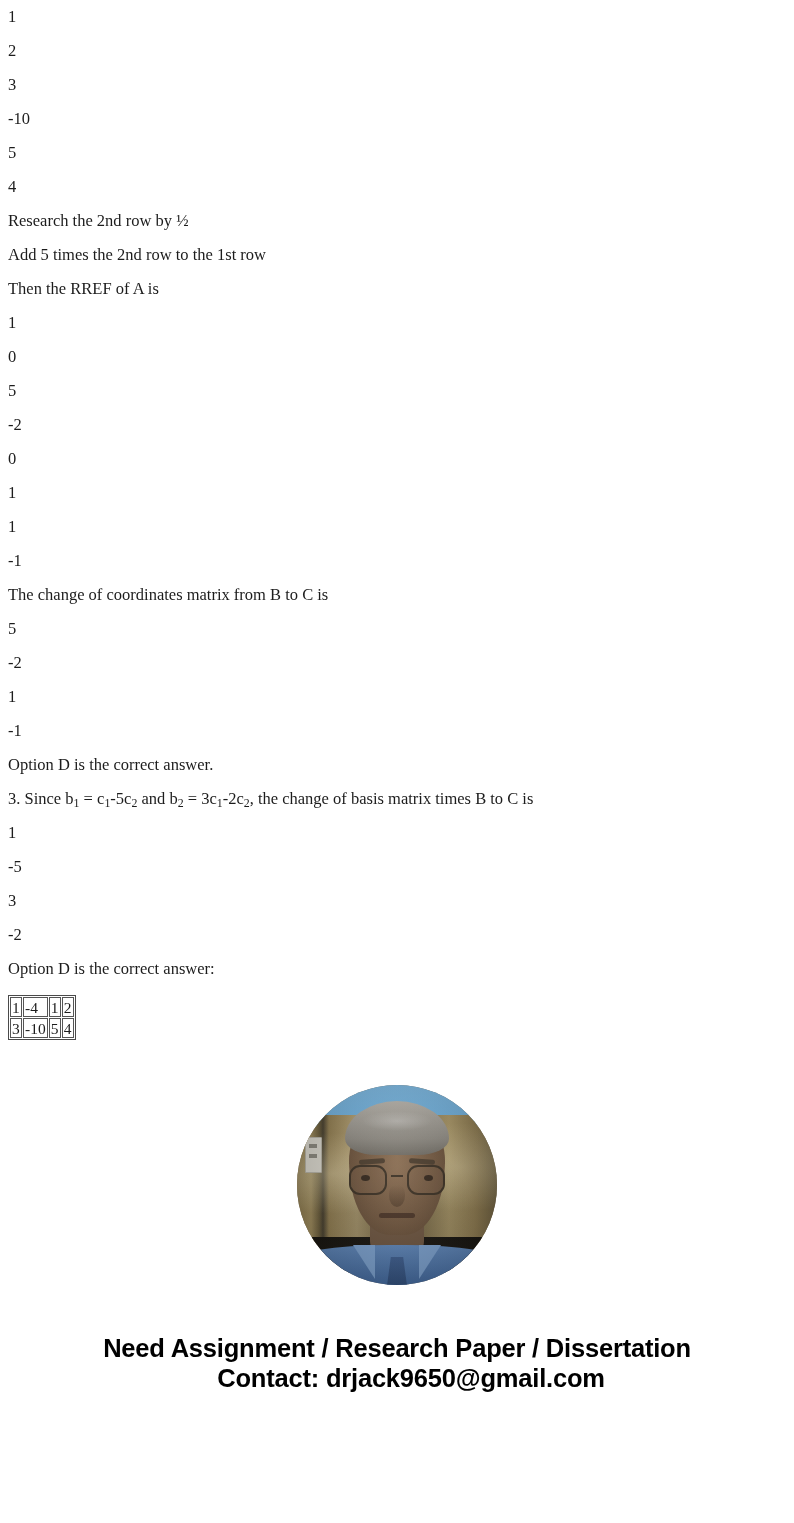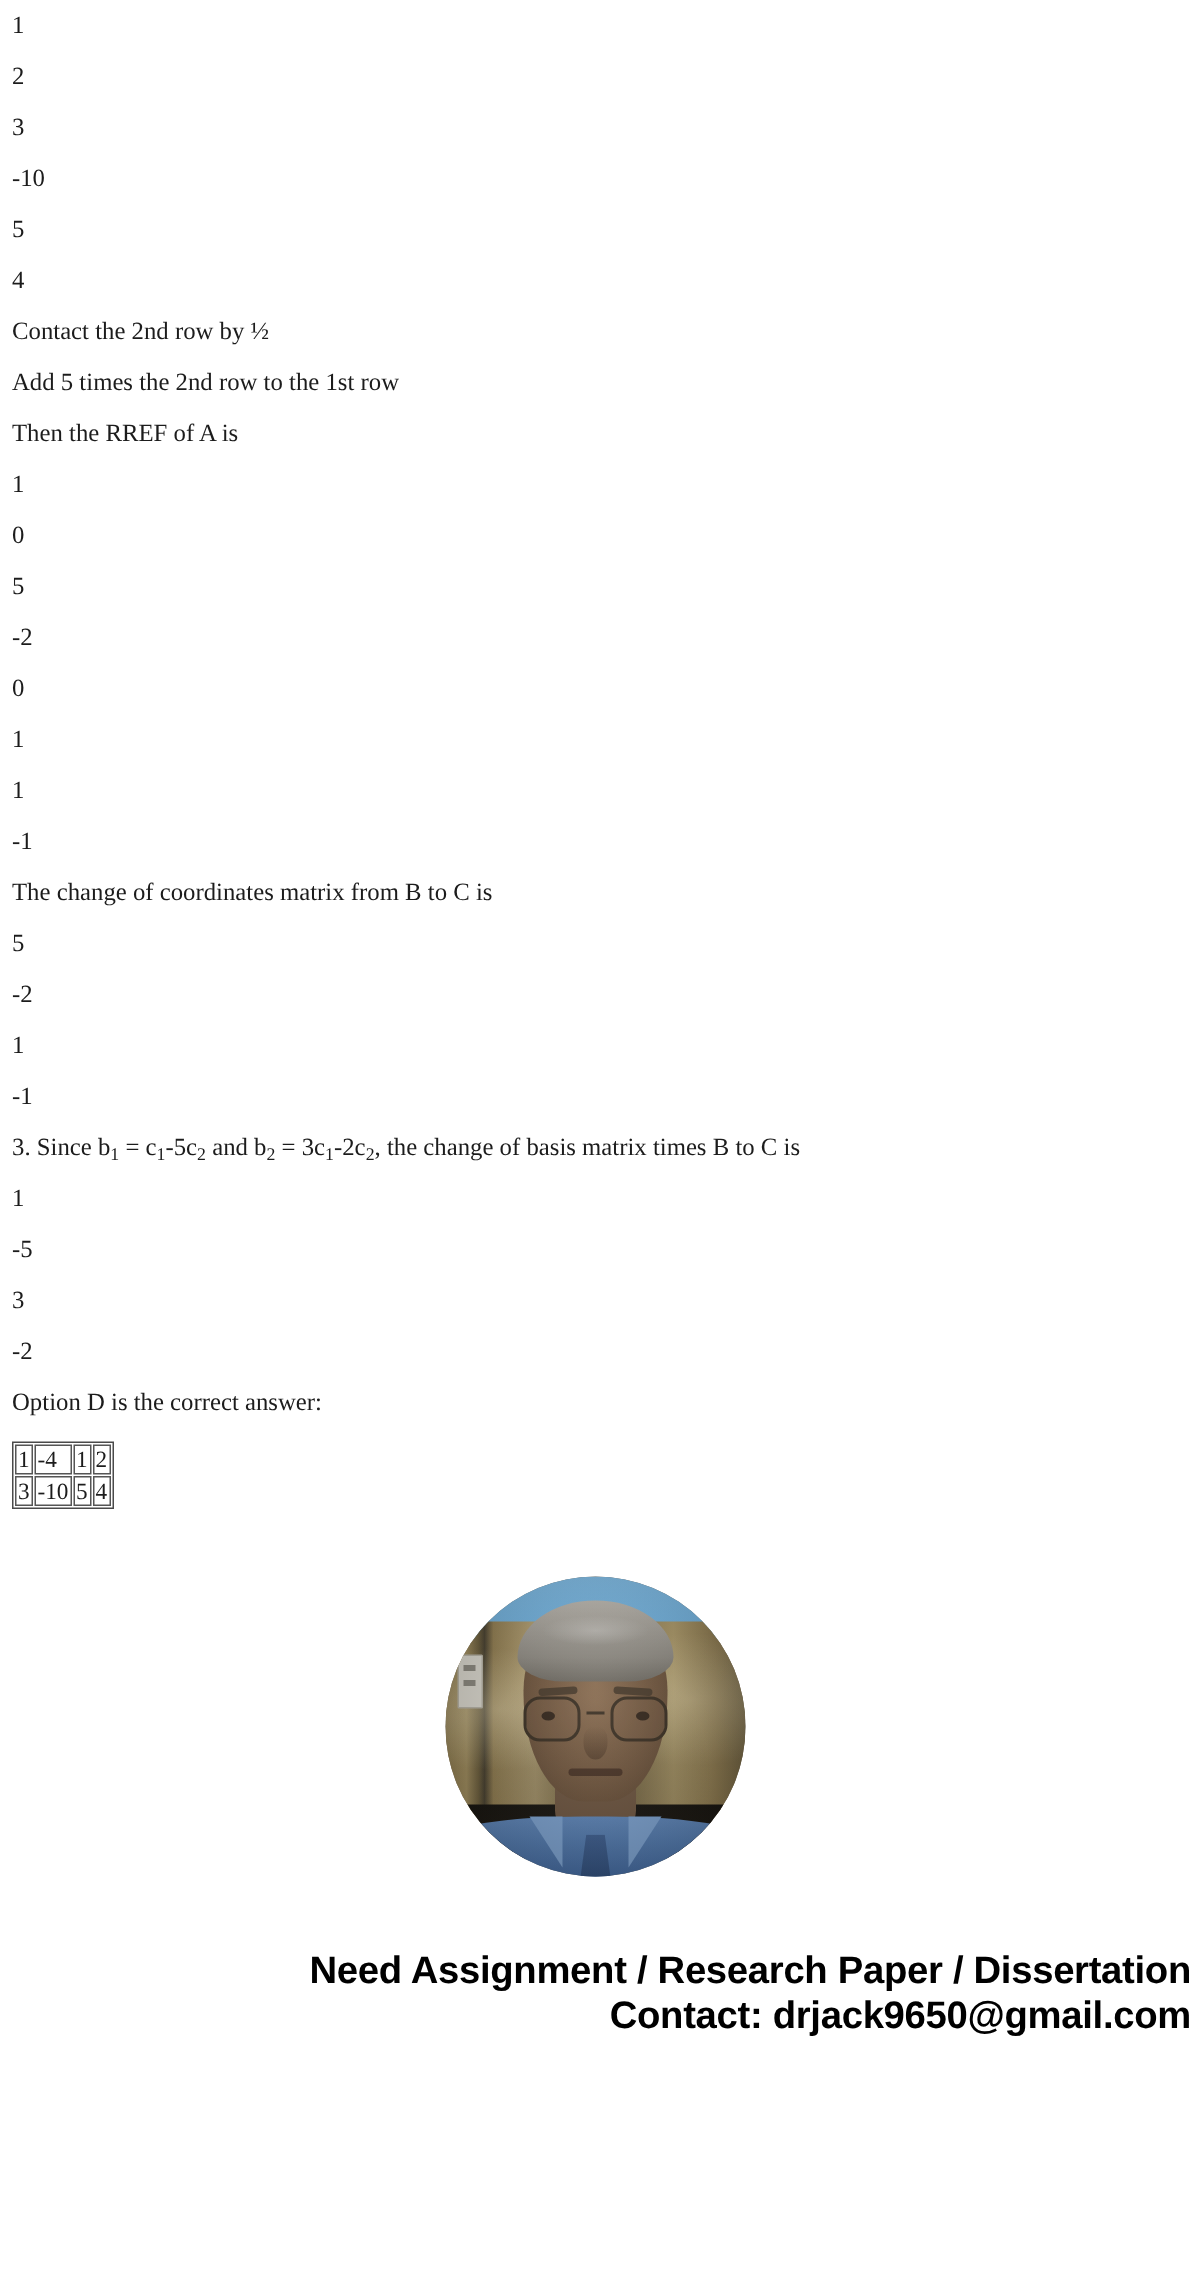--- a/index.html
+++ b/index.html
@@ -215,21 +215,21 @@
   
   .av-shade {
     position:absolute; left:0; top:0; width:200px; height:200px;
     background: radial-gradient(ellipse at 50% 42%, rgba(255,255,255,.07), rgba(0,0,0,.22) 85%);
     pointer-events:none;
   }
 
   
   .promo {
     width: 794px;
-    text-align: right;
+    text-align: center;
     font-family: "Liberation Sans", "DejaVu Sans", sans-serif;
     font-weight: bold;
     color: #000000;
     font-size: 25.5px;
     line-height: 30px;
     margin-top: 48px;
     letter-spacing: -0.2px;
   }
   .promo .l1 { display:block; }
   .promo .l2 { display:block; }
@@ -240,40 +240,41 @@
 
 <div id="doc">
 
   <p class="line">1</p>
   <p class="line">2</p>
   <p class="line">3</p>
   <p class="line">-10</p>
   <p class="line">5</p>
   <p class="line">4</p>
 
-  <p class="line">Contact the 2nd row by ½</p>
+  <p class="line">Research the 2nd row by ½</p>
   <p class="line">Add 5 times the 2nd row to the 1st row</p>
   <p class="line">Then the RREF of A is</p>
 
   <p class="line">1</p>
   <p class="line">0</p>
   <p class="line">5</p>
   <p class="line">-2</p>
   <p class="line">0</p>
   <p class="line">1</p>
   <p class="line">1</p>
   <p class="line">-1</p>
 
   <p class="line">The change of coordinates matrix from B to C is</p>
 
   <p class="line">5</p>
   <p class="line">-2</p>
   <p class="line">1</p>
   <p class="line">-1</p>
 
+  <p class="line">Option D is the correct answer.</p>
 
   <p class="line"><span>3. Since b</span><sub>1</sub><span> = c</span><sub>1</sub><span>-5c</span><sub>2</sub><span> and b</span><sub>2</sub><span> = 3c</span><sub>1</sub><span>-2c</span><sub>2</sub><span>, the change of basis matrix times B to C is</span></p>
 
   <p class="line">1</p>
   <p class="line">-5</p>
   <p class="line">3</p>
   <p class="line">-2</p>
 
   <p class="line">Option D is the correct answer:</p>
 

